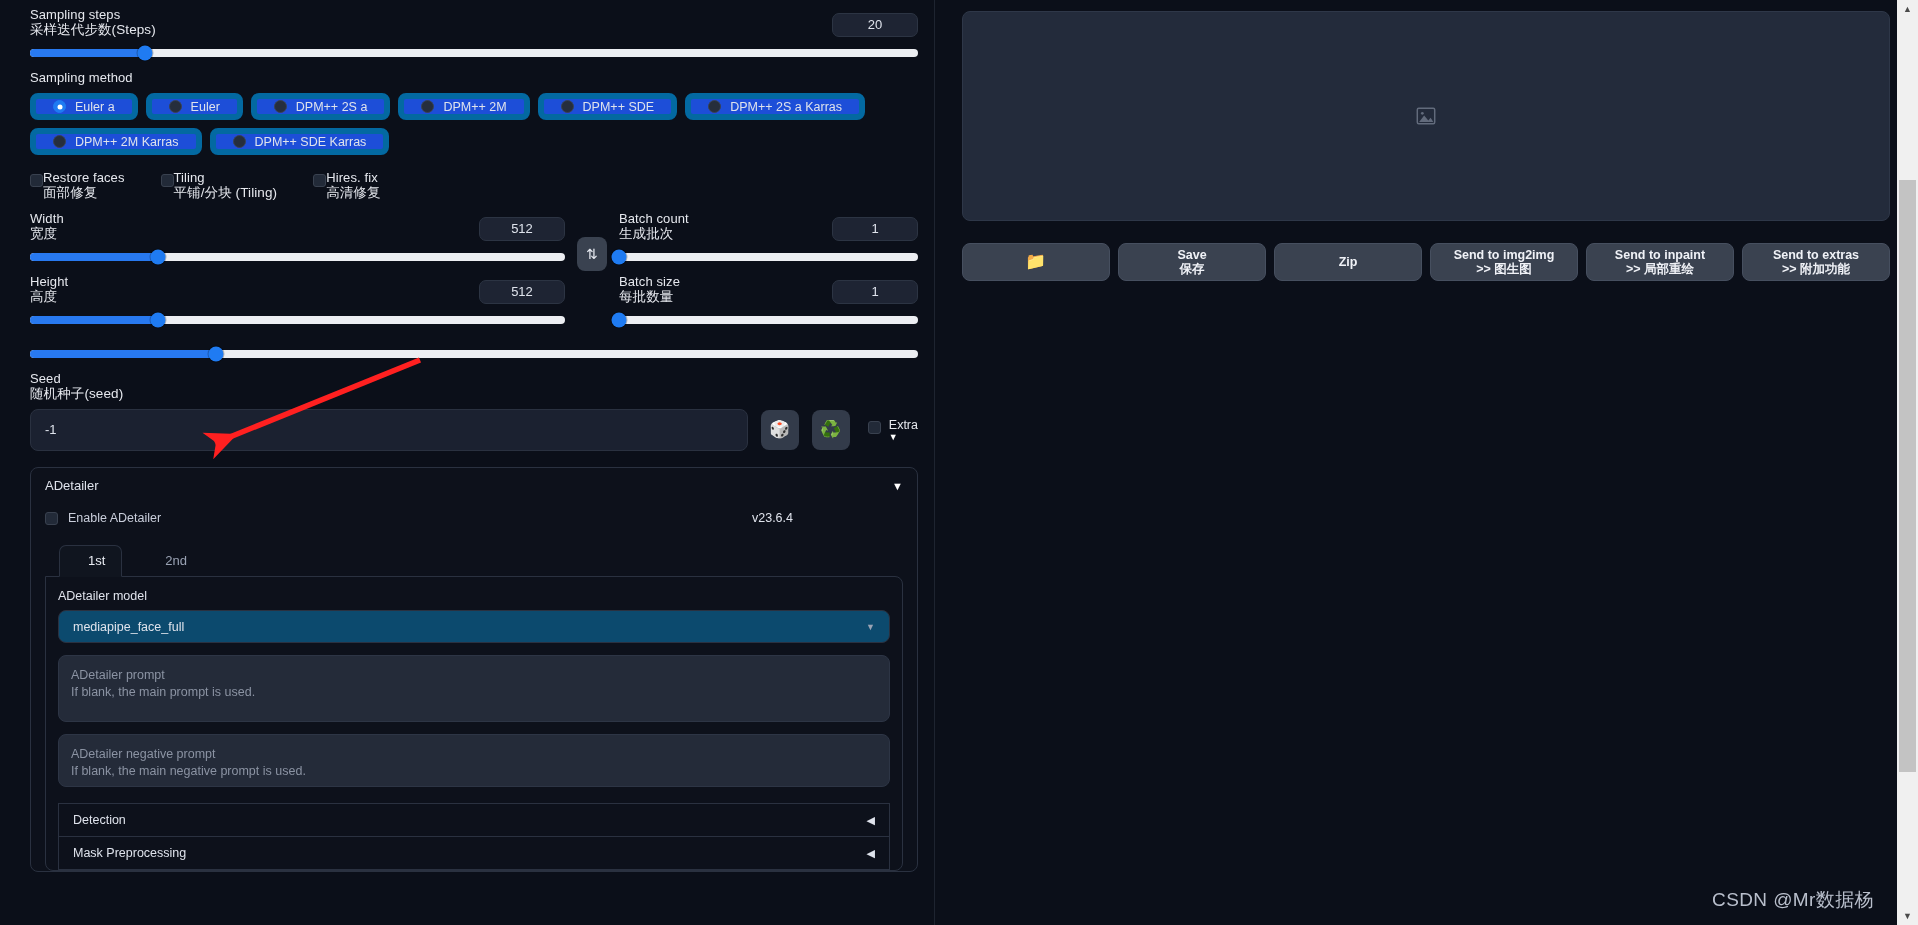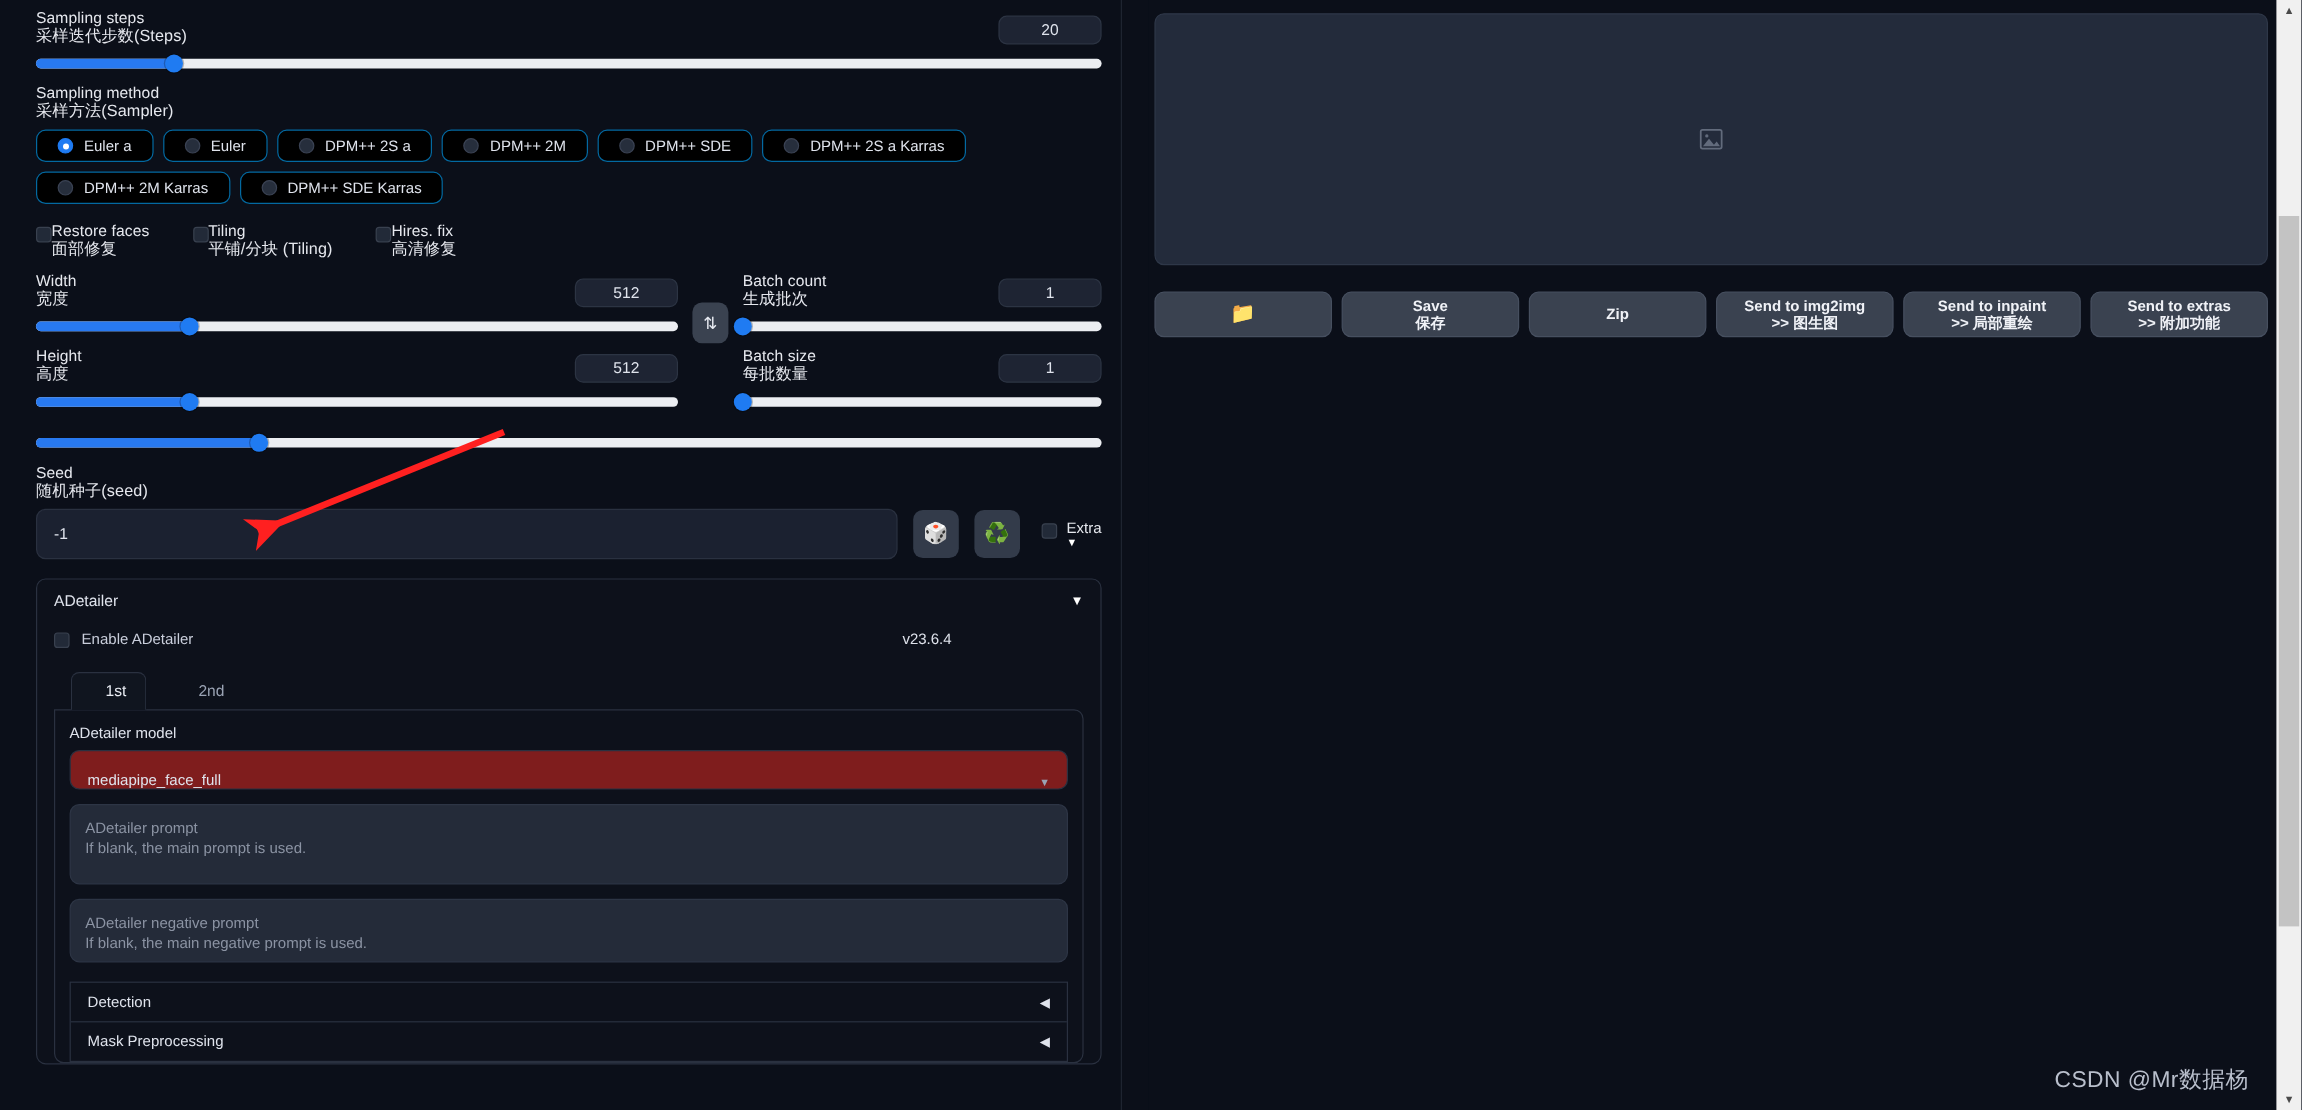--- a/index.html
+++ b/index.html
@@ -54,21 +54,21 @@
     position:absolute; top:50%; width:15px; height:15px; border-radius:50%;
     background:#1f7bf2; transform:translate(-50%,-50%);
     box-shadow:0 0 0 1px rgba(0,0,0,.25);
   }
 
   
   .pill-row { display:flex; flex-wrap:wrap; gap:8px; margin-top:8px; }
   .pill {
     display:flex; align-items:center; gap:9px;
     height:27px; padding:0 17px;
-    background:#000000; border:1px solid #0369a1; border-radius:8px;
+    background:#1d4ed8; border:6px solid #0369a1; border-radius:8px;
     color:#dfe3ec; font-size:12.5px; white-space:nowrap; cursor:pointer;justify-content:center;
   }
   .radio {
     width:13px; height:13px; border-radius:50%;
     background:#262e3c; border:1px solid #3a4253; flex:none;
     position:relative;
   }
   .pill.on .radio { background:#1f7bf2; border-color:#1f7bf2; }
   .pill.on .radio::after {
     content:""; position:absolute; left:50%; top:50%;
@@ -134,22 +134,22 @@
   .tab.active {
     color:#e9ecf3; background:#10151f;
     border-color:#2a3140; border-bottom:1px solid #10151f;
   }
   .tabpanel {
     border:1px solid #2a3140; border-radius:0 8px 8px 8px;
     padding:12px 12px 0 12px; margin-top:-1px;
   }
   .field-lbl { color:#dfe3ec; font-size:12.5px; margin-bottom:7px; }
   .select {
-    height:33px; background:#7f1d1d; border:1px solid #2a3140; border-radius:8px;
-    display:flex; align-items:flex-end; justify-content:space-between;
+    height:33px; background:#0c4a6e; border:1px solid #2a3140; border-radius:8px;
+    display:flex; align-items:center; justify-content:space-between;
     padding:0 14px; color:#dfe3ec; font-size:12.5px; cursor:pointer;
   }
   .select .caret { color:#9aa3b4; font-size:9px; }
   .textarea {
     background:#242b39; border:1px solid #2d3545; border-radius:8px;
     padding:11px 12px; color:#8b93a3; font-size:12.5px; line-height:17px;
     margin-top:12px;
   }
   .ta-tall { height:67px; }
   .ta-short { height:53px; }
@@ -221,21 +221,20 @@
       </div>
       <div class="track">
         <div class="fill" id="f-steps" style="width: 13%;"></div>
         <div class="knob" id="k-steps" style="left: 13%;"></div>
       </div>
     </div>
 
     <div style="margin-top:14px;">
       <div class="lbl">
         <span>Sampling method</span>
-        <span class="cn">采样方法(Sampler)</span>
       </div>
       <div class="pill-row" id="sampler-pills">
           <div class="pill on">
             <span class="radio"></span>
             <span>Euler a</span>
           </div>
           <div class="pill">
             <span class="radio"></span>
             <span>Euler</span>
           </div>

